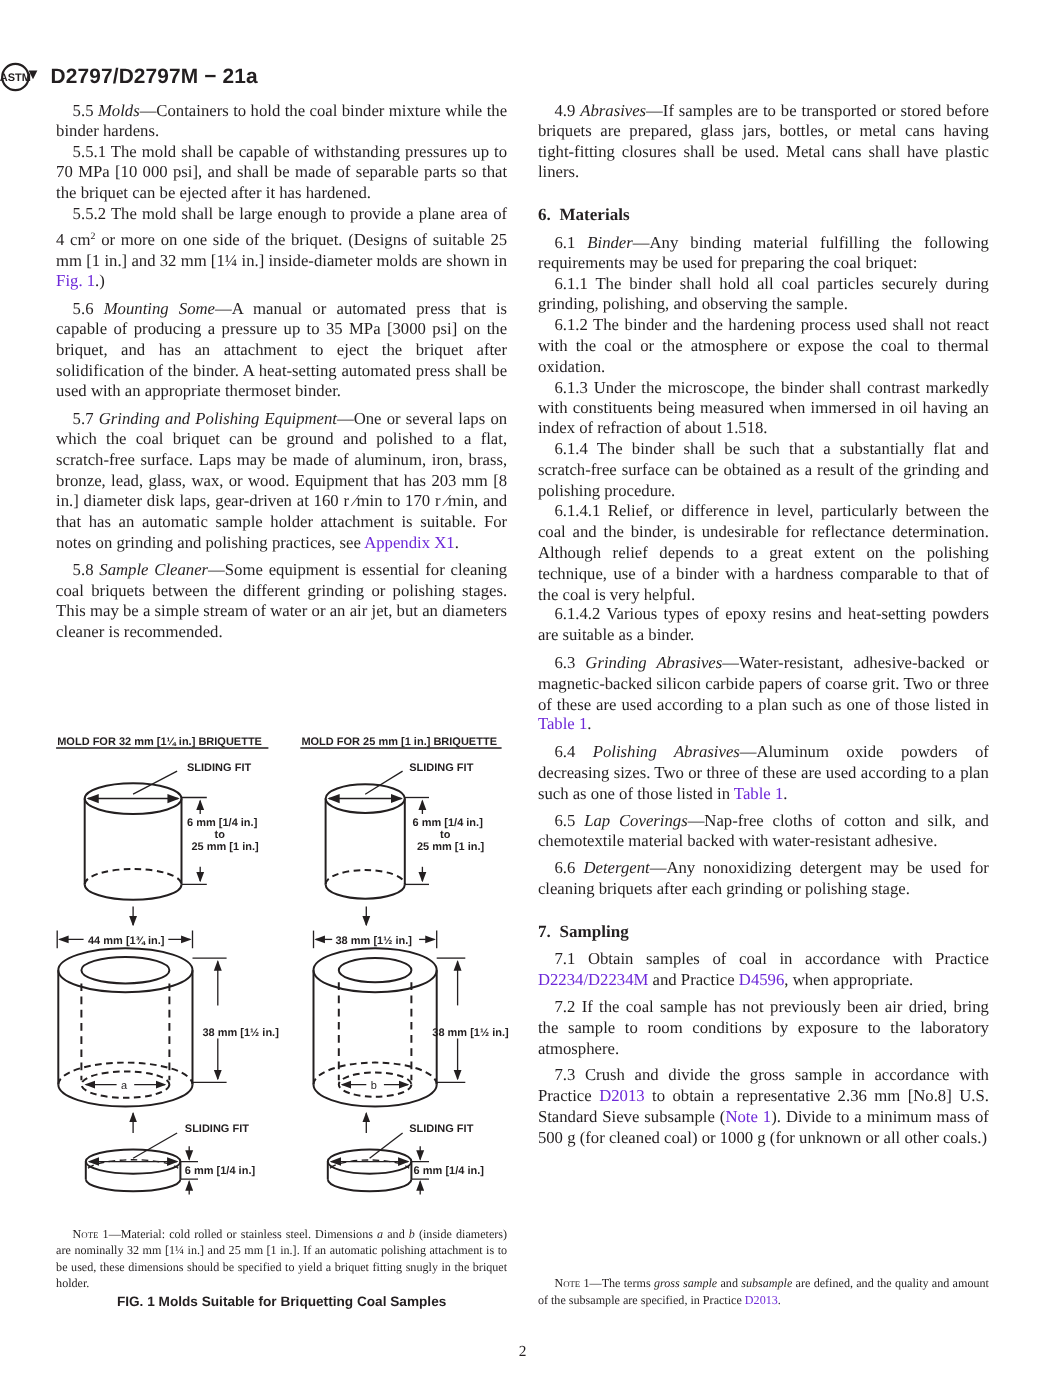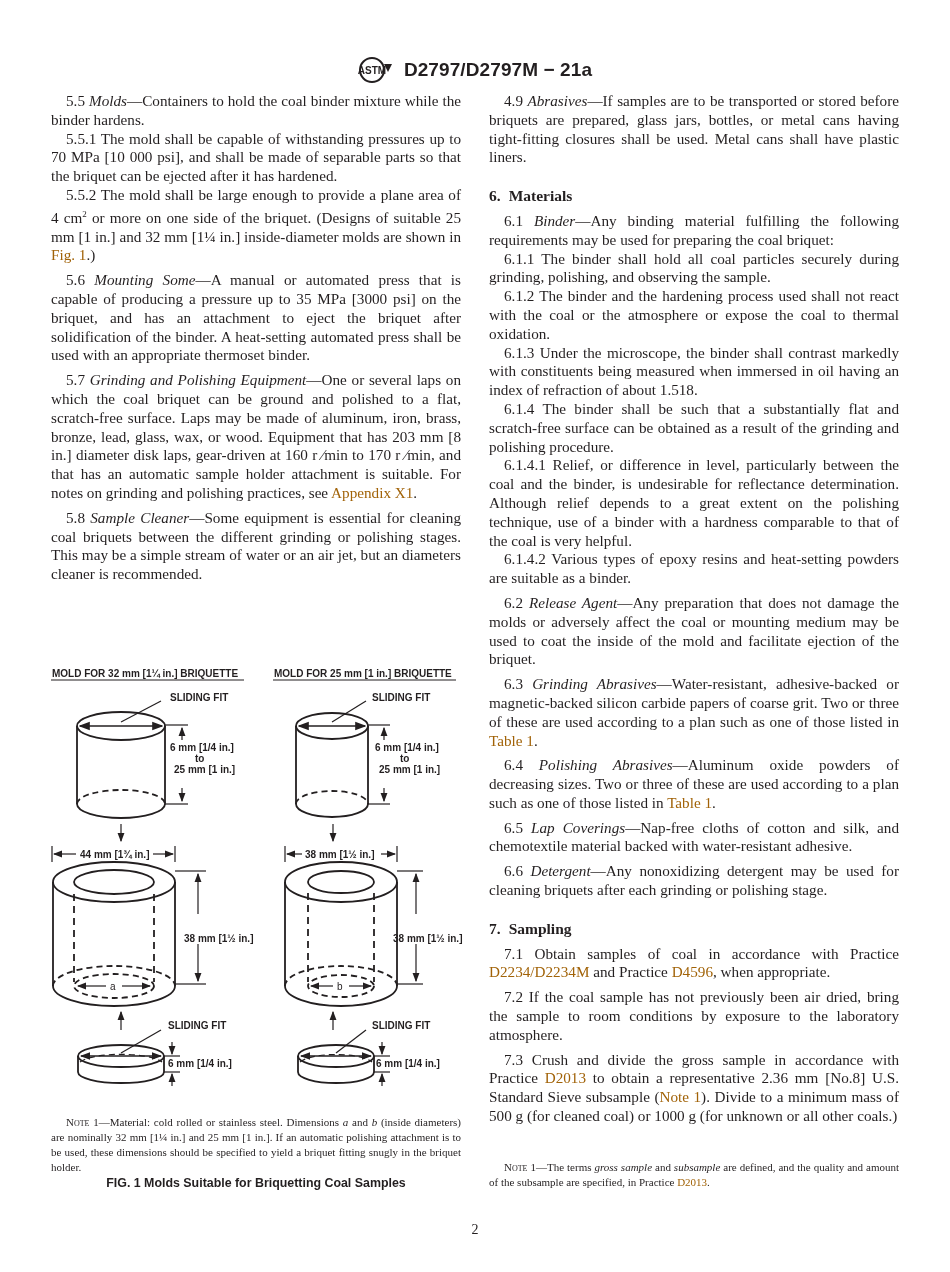--- a/index.html
+++ b/index.html
@@ -1,27 +1,27 @@
 <!DOCTYPE html>
 <html><head>
 <meta charset="utf-8">
 <style>
   html, body { margin: 0; padding: 0; background: #ffffff; }
   body { width: 950px; height: 1272px; position: relative; overflow: hidden;
          font-family: "Liberation Serif", serif; color: #231f20; }
-  .header { position: absolute; top: 56px; left: 0; width: 950px; text-align: center; }
+  .header { position: absolute; top: 56px; left: 0; width: 950px; }
   .header .logo { display: inline-block; vertical-align: middle; width: 36px; height: 28px; margin-right: 6px; }
   .header .title { display: inline-block; vertical-align: middle; font-family: "Liberation Sans", sans-serif;
                    font-weight: bold; font-size: 19px; letter-spacing: 0.1px; }
   .col { position: absolute; top: 92px; font-size: 15.2px; line-height: 18.8px; text-align: justify; }
   .col-left { left: 51px; width: 410px; }
   .col-right { left: 489px; width: 410px; }
   p { margin: 0; text-indent: 15px; }
   p.gap { margin-top: 6px; }
-  .link { color: #a16207; }
+  .link { color: #6d28d9; }
   i { font-style: italic; }
   h2 { font-size: 15.5px; font-weight: bold; margin: 20px 0 6px 0; }
   h2 .num { margin-right: 8px; }
   .note { font-size: 11px; line-height: 15px; text-indent: 15px; margin: 0; text-align: justify; }
   .note .sc { font-variant: small-caps; }
   .fig { position: absolute; left: 48px; top: 664px; width: 420px; height: 450px; }
   .fig svg { width: 420px; height: 450px; }
   .fig-note { position: absolute; left: 51px; top: 1115px; width: 410px; }
   .fig-caption { position: absolute; left: 51px; top: 1176px; width: 410px; text-align: center;
                  font-family: "Liberation Sans", sans-serif; font-weight: bold; font-size: 12.4px; }
@@ -196,21 +196,20 @@
 <div class="col col-right">
   <p><span>4.9</span> <i>Abrasives</i><span>—If samples are to be transported or stored before briquets are prepared, glass jars, bottles, or metal cans having tight-fitting closures shall be used. Metal cans shall have plastic liners.</span></p>
   <h2><span class="num">6.</span><span>Materials</span></h2>
   <p><span>6.1</span> <i>Binder</i><span>—Any binding material fulfilling the following requirements may be used for preparing the coal briquet:</span></p>
   <p>6.1.1 The binder shall hold all coal particles securely during grinding, polishing, and observing the sample.</p>
   <p>6.1.2 The binder and the hardening process used shall not react with the coal or the atmosphere or expose the coal to thermal oxidation.</p>
   <p>6.1.3 Under the microscope, the binder shall contrast markedly with constituents being measured when immersed in oil having an index of refraction of about 1.518.</p>
   <p>6.1.4 The binder shall be such that a substantially flat and scratch-free surface can be obtained as a result of the grinding and polishing procedure.</p>
   <p>6.1.4.1 Relief, or difference in level, particularly between the coal and the binder, is undesirable for reflectance determination. Although relief depends to a great extent on the polishing technique, use of a binder with a hardness comparable to that of the coal is very helpful.</p>
   <p>6.1.4.2 Various types of epoxy resins and heat-setting powders are suitable as a binder.</p>
-  <p class="gap"><span>6.2</span> <i>Release Agent</i><span>—Any preparation that does not damage the molds or adversely affect the coal or mounting medium may be used to coat the inside of the mold and facilitate ejection of the briquet.</span></p>
   <p class="gap"><span>6.3</span> <i>Grinding Abrasives</i><span>—Water-resistant, adhesive-backed or magnetic-backed silicon carbide papers of coarse grit. Two or three of these are used according to a plan such as one of those listed in </span><span class="link">Table 1</span><span>.</span></p>
   <p class="gap"><span>6.4</span> <i>Polishing Abrasives</i><span>—Aluminum oxide powders of decreasing sizes. Two or three of these are used according to a plan such as one of those listed in </span><span class="link">Table 1</span><span>.</span></p>
   <p class="gap"><span>6.5</span> <i>Lap Coverings</i><span>—Nap-free cloths of cotton and silk, and chemotextile material backed with water-resistant adhesive.</span></p>
   <p class="gap"><span>6.6</span> <i>Detergent</i><span>—Any nonoxidizing detergent may be used for cleaning briquets after each grinding or polishing stage.</span></p>
   <h2><span class="num">7.</span><span>Sampling</span></h2>
   <p><span>7.1 Obtain samples of coal in accordance with Practice </span><span class="link">D2234/D2234M</span><span> and Practice </span><span class="link">D4596</span><span>, when appropriate.</span></p>
   <p class="gap">7.2 If the coal sample has not previously been air dried, bring the sample to room conditions by exposure to the laboratory atmosphere.</p>
   <p class="gap"><span>7.3 Crush and divide the gross sample in accordance with Practice </span><span class="link">D2013</span><span> to obtain a representative 2.36 mm [No.8] U.S. Standard Sieve subsample (</span><span class="link">Note 1</span><span>). Divide to a minimum mass of 500 g (for cleaned coal) or 1000 g (for unknown or all other coals.)</span></p>
 </div>
 

